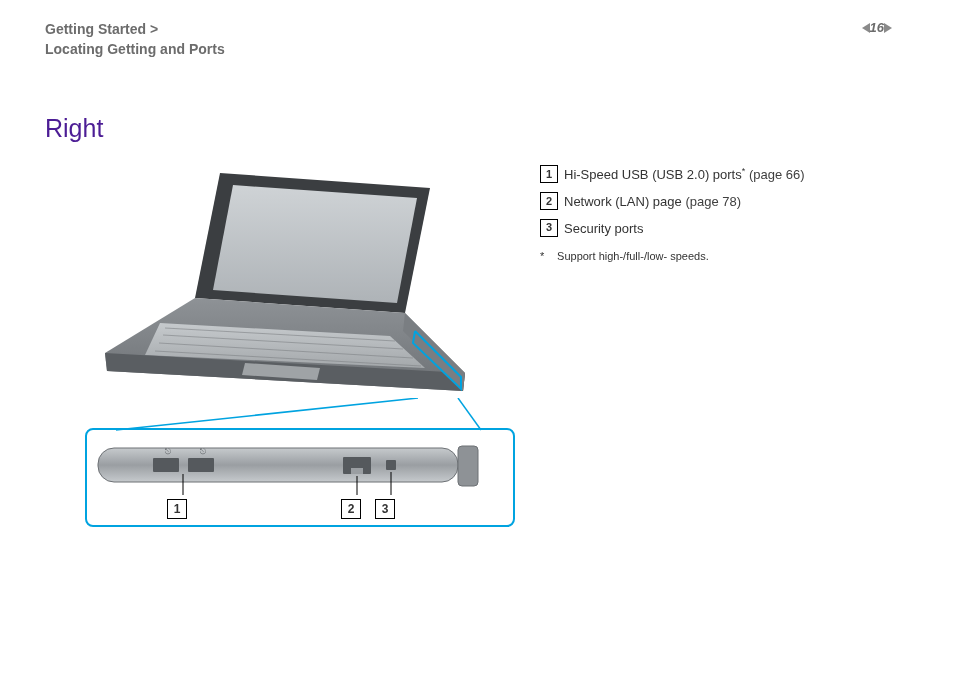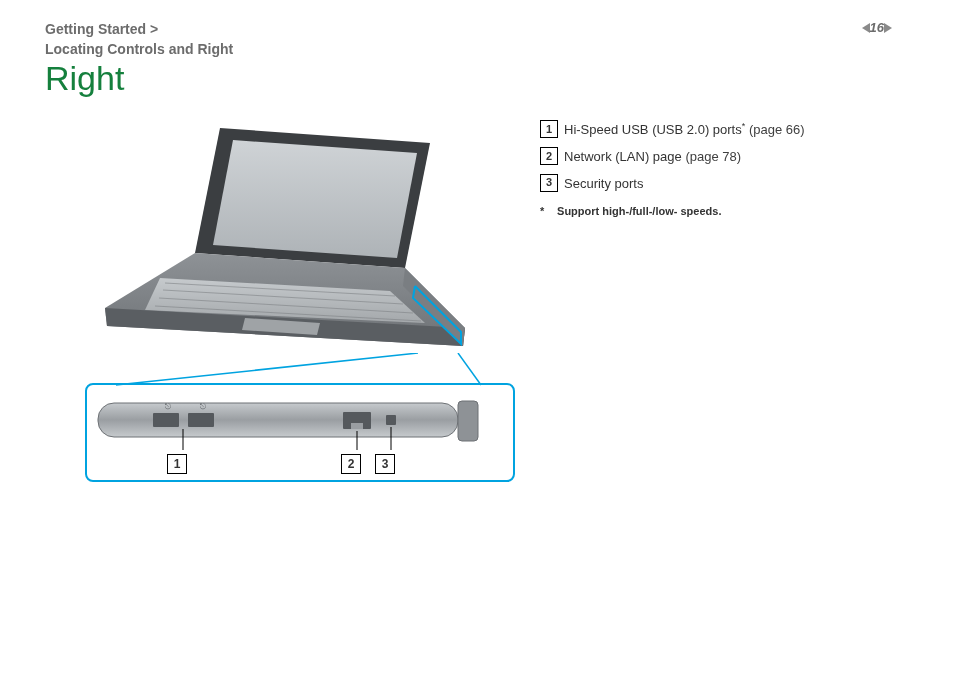--- a/index.html
+++ b/index.html
@@ -47,23 +47,24 @@
     border-top: 5px solid transparent;
     border-bottom: 5px solid transparent;
     border-right: 8px solid #8a8a8a;
   }
   .tri-right {
     border-top: 5px solid transparent;
     border-bottom: 5px solid transparent;
     border-left: 8px solid #8a8a8a;
   }
   .section-title {
-    font-size: 34px;
+    font-size: 25px;
     font-weight: normal;
-    color: #15803d;
+    color: #4c1d95;
+    margin-top: 55px;
     margin-bottom: 20px;
   }
   .content {
     display: flex;
     align-items: flex-start;
     gap: 25px;
   }
   .figure {
     width: 430px;
     flex: none;
@@ -120,21 +121,20 @@
     flex: none;
     margin-top: 2px;
   }
   .legend-link {
     color: #404040;
   }
   .footnote {
     font-size: 11px;
     color: #333;
     margin-top: 4px;
-    font-weight: bold;
   }
   .footnote .star {
     display: inline-block;
     width: 14px;
   }
   .leaders {
     position: absolute;
     left: -1px;
     top: -32px;
     pointer-events: none;
@@ -145,21 +145,21 @@
   }
 </style>
 </head>
 <body>
 
 <div class="page">
 
   <div class="header">
     <div class="breadcrumb">
       <div>Getting Started &gt;</div>
-      <div>Locating Controls and Right</div>
+      <div>Locating Getting and Ports</div>
     </div>
     <div class="pagenum">
       <span class="tri tri-left"></span>
       <span>16</span>
       <span class="tri tri-right"></span>
     </div>
   </div>
 
   <div class="section-title">Right</div>
 

